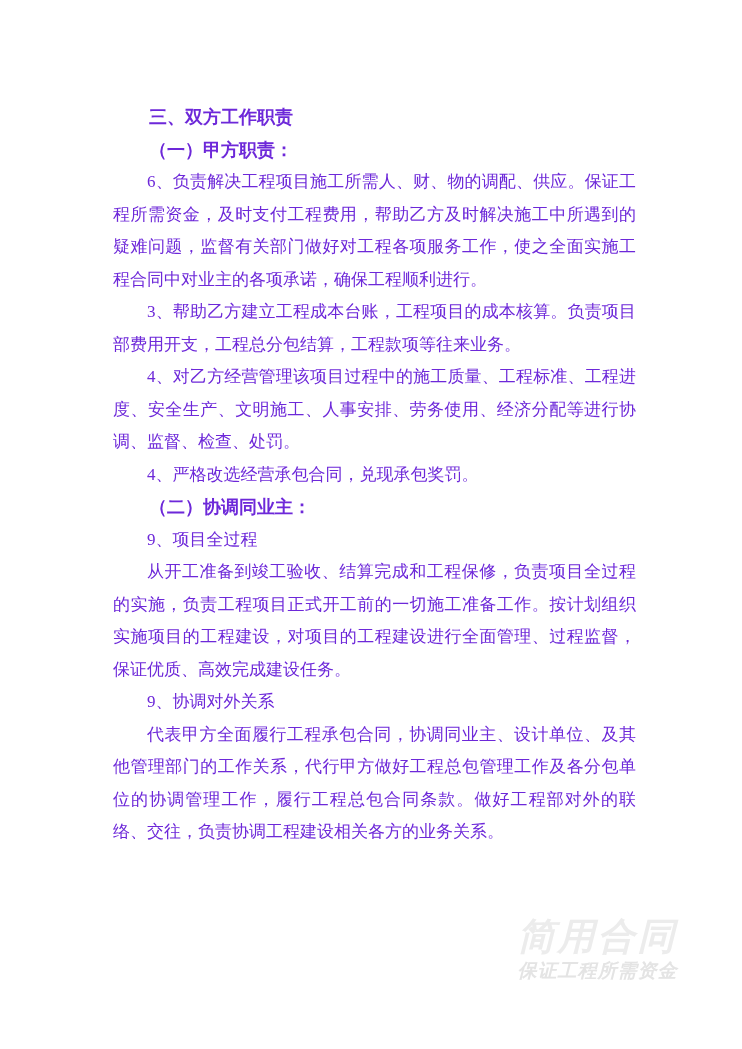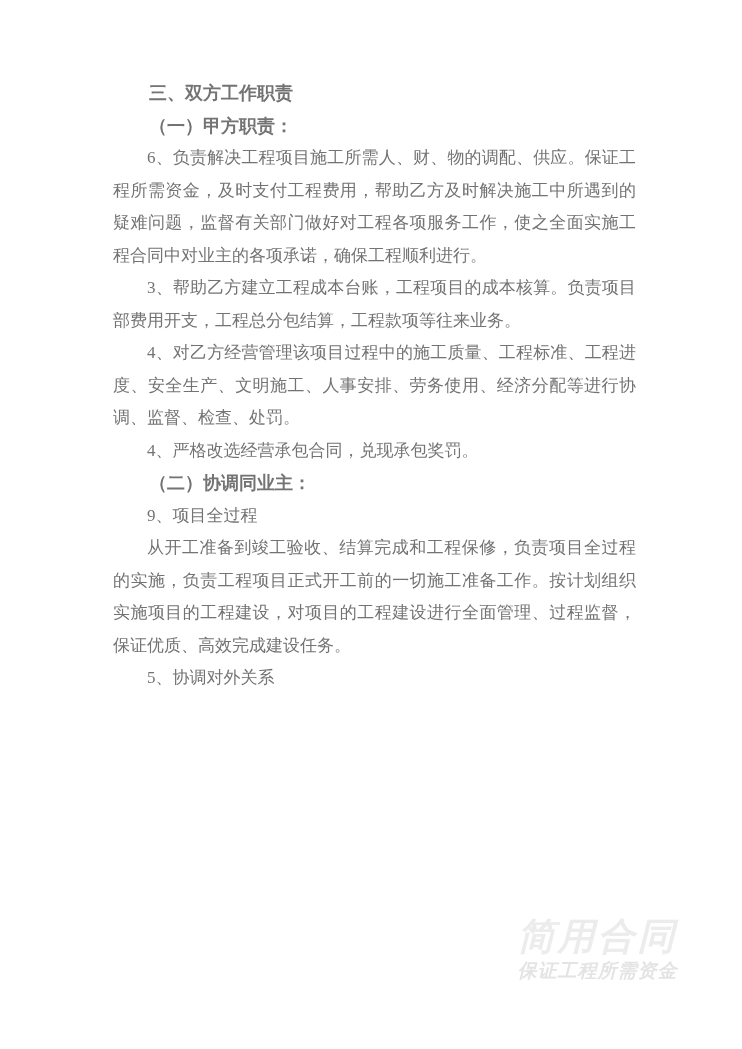--- a/index.html
+++ b/index.html
@@ -15,23 +15,23 @@
     font-family: "Liberation Serif", "DejaVu Serif", serif;
   }
   .page {
     position: absolute;
     inset: 0;
     background: #ffffff;
   }
   .content {
     position: absolute;
     left: 113px;
-    top: 77px;
+    top: 101px;
     width: 523px;
-    color: #737373;
+    color: #6d28d9;
   }
   .content p,
   .content h2,
   .content h3 {
     margin: 0;
     padding: 0;
     font-size: 17px;
     line-height: 32.5px;
     text-indent: 2em;
     text-align: justify;
@@ -87,22 +87,23 @@
     <p>4、对乙方经营管理该项目过程中的施工质量、工程标准、工程进度、安全生产、文明施工、人事安排、劳务使用、经济分配等进行协调、监督、检查、处罚。</p>
 
     <p>4、严格改选经营承包合同，兑现承包奖罚。</p>
 
     <h3>（二）协调同业主：</h3>
 
     <p>9、项目全过程</p>
 
     <p>从开工准备到竣工验收、结算完成和工程保修，负责项目全过程的实施，负责工程项目正式开工前的一切施工准备工作。按计划组织实施项目的工程建设，对项目的工程建设进行全面管理、过程监督，保证优质、高效完成建设任务。</p>
 
-    <p>5、协调对外关系</p>
+    <p>9、协调对外关系</p>
 
+    <p>代表甲方全面履行工程承包合同，协调同业主、设计单位、及其他管理部门的工作关系，代行甲方做好工程总包管理工作及各分包单位的协调管理工作，履行工程总包合同条款。做好工程部对外的联络、交往，负责协调工程建设相关各方的业务关系。</p>
 
   </div>
 
   <div class="watermark">
     <div class="wm-title">简用合同</div>
     <div class="wm-subtitle">保证工程所需资金</div>
   </div>
 </div>
 
 </body></html>

